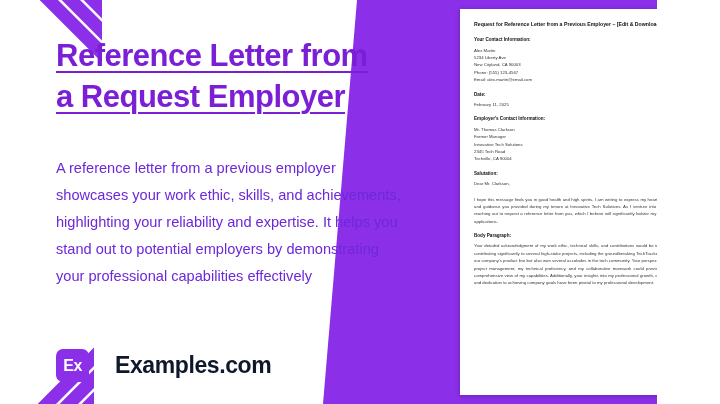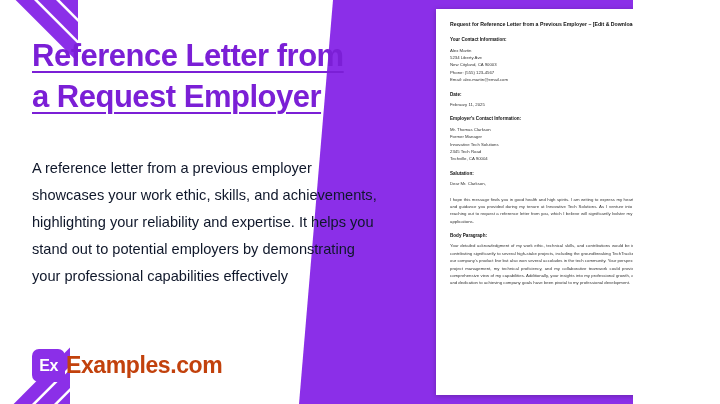--- a/index.html
+++ b/index.html
@@ -12,20 +12,21 @@
     overflow: hidden;
     background: #ffffff;
     font-family: "Liberation Sans", sans-serif;
   }
   .canvas {
     position: relative;
     width: 633px;
     height: 404px;
     background: #ffffff;
     overflow: hidden;
+    margin-left: 24px;
   }
 
   
   .corner-tl {
     position: absolute;
     top: 0; left: 0;
     width: 78px; height: 62px;
     overflow: hidden;
   }
   .corner-tl .bar {
@@ -91,48 +92,48 @@
     text-decoration-thickness: 2px;
     text-underline-offset: 5px;
   }
   .description {
     position: absolute;
     left: 32px;
     top: 155px;
     width: 355px;
     font-size: 14.6px;
     line-height: 1.85;
-    color: #0f172a;
+    color: #6d28d9;
   }
 
   
   .brand {
     position: absolute;
     left: 32px;
     bottom: 22px;
     display: flex;
     align-items: center;
-    gap: 1px;
+    gap: 26px;
   }
   .brand-mark {
     width: 33px; height: 33px;
     border-radius: 7px;
     background: #8b2fe8;
     color: #ffffff;
     font-size: 16px;
     font-weight: bold;
     display: flex;
     align-items: center;
     justify-content: center;
     letter-spacing: -0.5px;
   }
   .brand-name {
     font-size: 23px;
     font-weight: bold;
-    color: #c2410c;
+    color: #0f172a;
     letter-spacing: -0.4px;
   }
 
   
   .doc {
     position: absolute;
     left: 436px;
     top: 9px;
     width: 272px;
     height: 386px;

